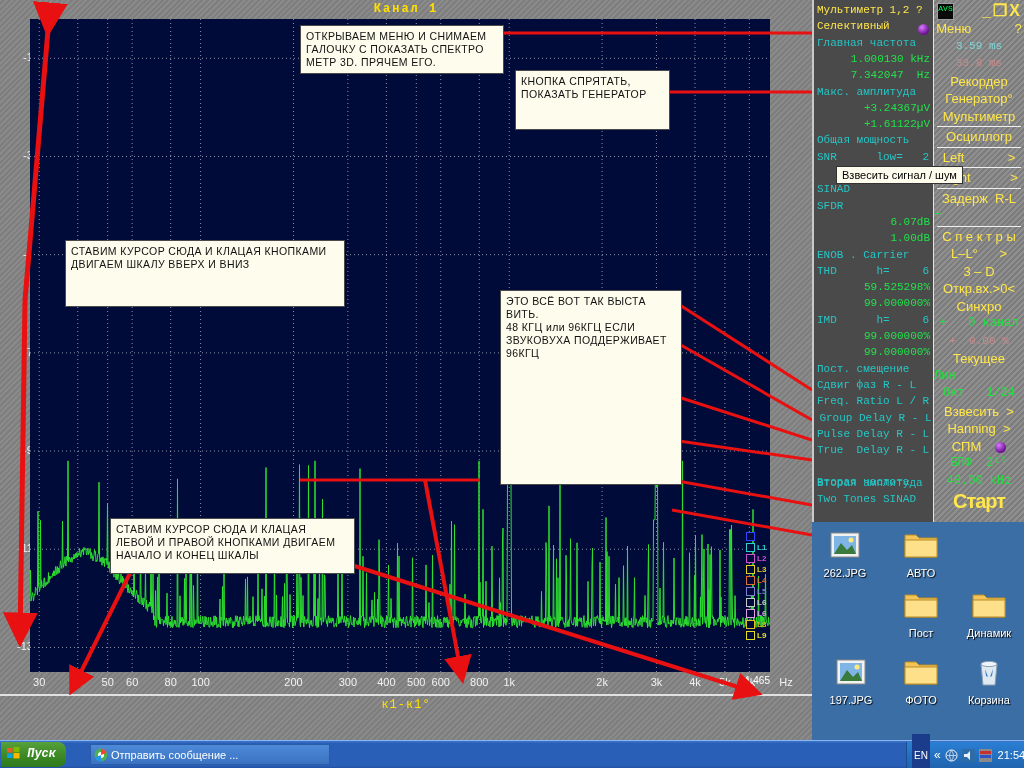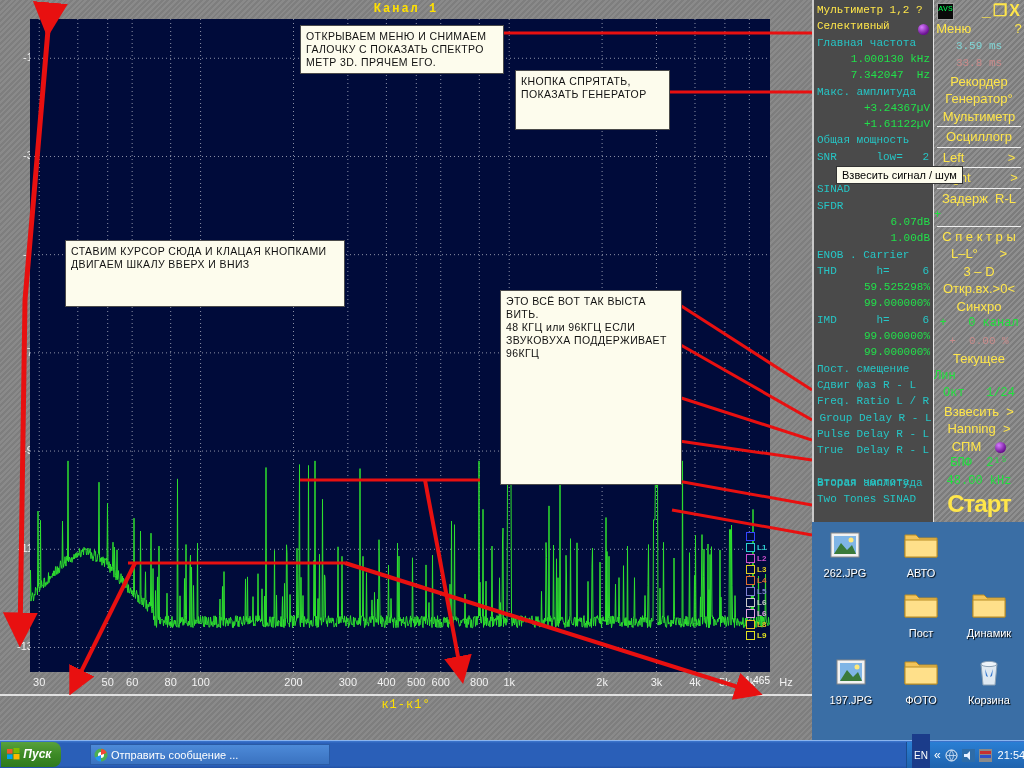--- a/index.html
+++ b/index.html
@@ -84,21 +84,21 @@
   .c-row.green{color:#1fe23d;font-family:"Liberation Mono",monospace;font-size:12px;}
   .c-row.cyan{color:#7fd4d4;font-family:"Liberation Mono",monospace;font-size:11px;}
   .c-row.rose{color:#c98a8a;font-family:"Liberation Mono",monospace;font-size:11px;}
   .c-sep{height:1px;background:#efefef;margin:1px 3px;}
   #win-btns{position:absolute;right:2px;top:1px;color:#ffe64a;font-size:16px;
             font-family:"Liberation Sans",sans-serif;letter-spacing:2px;font-weight:bold;}
   #app-icon{position:absolute;left:3px;top:3px;width:17px;height:17px;background:#0a0a0a;
             border:1px solid #9f9f9f;box-sizing:border-box;}
   #app-icon span{color:#00ff55;font-size:8px;font-family:"Liberation Mono",monospace;
             display:block;line-height:7px;text-align:center;padding-top:1px;}
-  #start-btn{color:#ffe64a;font-size:24px;text-align:center;font-weight:bold;
+  #start-btn{color:#ffe64a;font-size:20px;text-align:center;font-weight:bold;
              font-family:"Liberation Sans",sans-serif;letter-spacing:-1px;}
   #spm-dot{width:11px;height:11px;border-radius:50%;
     background:radial-gradient(circle at 35% 30%,#d77bff,#6a1090 70%);display:inline-block;vertical-align:middle;}
   
   #tooltip{
     position:absolute;left:836px;top:166px;background:#fdfced;border:1px solid #333;
     font-size:11px;padding:2px 5px;color:#000;z-index:60;
     font-family:"Liberation Sans",sans-serif;white-space:nowrap;
   }
   
@@ -109,21 +109,21 @@
   #taskbar{
     position:absolute;left:0;top:740px;width:1024px;height:28px;
     background:linear-gradient(to bottom,#3f78cf 0%,#2a5fb8 8%,#2a5fb8 88%,#1e4a9c 100%);
     border-top:1px solid #8ab4ee;
   }
   #start{
     position:absolute;left:1px;top:1px;height:25px;padding:0 10px 0 6px;
     background:linear-gradient(to bottom,#58a13c 0%,#3d8a26 50%,#2f7a1c 100%);
     color:#fff;font-size:12px;font-weight:bold;font-style:italic;
     line-height:25px;border-radius:0 8px 8px 0;
-    font-family:Liberation Sans, sans-serif;
+    font-family:Liberation Mono, monospace;
   }
   #taskitem{
     position:absolute;left:90px;top:3px;height:21px;width:240px;
     background:linear-gradient(to bottom,#4d8ad8,#3a72c0);
     border:1px solid #2a5ba5;color:#fff;font-size:11px;line-height:21px;
     padding-left:20px;box-sizing:border-box;overflow:hidden;white-space:nowrap;
     font-family:"Liberation Sans",sans-serif;
   }
   #tray{
     position:absolute;right:0;top:1px;height:26px;width:118px;
@@ -369,20 +369,23 @@
 МЕТР 3D. ПРЯЧЕМ ЕГО.</div>
     <div class="callout" style="left:515px;top:70px;width:143px;height:50px;">КНОПКА СПРЯТАТЬ,
 ПОКАЗАТЬ ГЕНЕРАТОР</div>
     <div class="callout" style="left:65px;top:240px;width:268px;height:57px;">СТАВИМ  КУРСОР  СЮДА  И  КЛАЦАЯ  КНОПКАМИ
 ДВИГАЕМ ШКАЛУ ВВЕРХ  И  ВНИЗ</div>
     <div class="callout" style="left:500px;top:290px;width:170px;height:185px;">ЭТО ВСЁ ВОТ ТАК ВЫСТА
 ВИТЬ.
 48 КГЦ или 96КГЦ  ЕСЛИ
 ЗВУКОВУХА ПОДДЕРЖИВАЕТ
 96КГЦ</div>
+    <div class="callout" style="left:110px;top:518px;width:233px;height:46px;">СТАВИМ КУРСОР СЮДА И КЛАЦАЯ
+ЛЕВОЙ И ПРАВОЙ КНОПКАМИ ДВИГАЕМ
+НАЧАЛО И КОНЕЦ ШКАЛЫ</div>
   </div>
 
   <div id="meas-panel">
     <div id="purple-dot"></div>
   <div class="m-row m-lab" style="color: rgb(255, 230, 74); position: absolute; left: 0px; width: 120px; box-sizing: border-box; top: 3px;">Мультиметр 1,2 ?</div>
       <div class="m-row m-lab" style="color: rgb(255, 230, 74); position: absolute; left: 0px; width: 120px; box-sizing: border-box; top: 19.3px;">Селективный</div>
       <div class="m-row m-lab" style="position: absolute; left: 0px; width: 120px; box-sizing: border-box; top: 35.6px;">Главная частота</div>
       <div class="m-row m-val" style="position: absolute; left: 0px; width: 120px; box-sizing: border-box; top: 51.9px;">1.000130 kHz</div>
       <div class="m-row m-val" style="position: absolute; left: 0px; width: 120px; box-sizing: border-box; top: 68.2px;">7.342047  Hz</div>
       <div class="m-row m-lab" style="position: absolute; left: 0px; width: 120px; box-sizing: border-box; top: 84.5px;">Макс. амплитуда</div>

